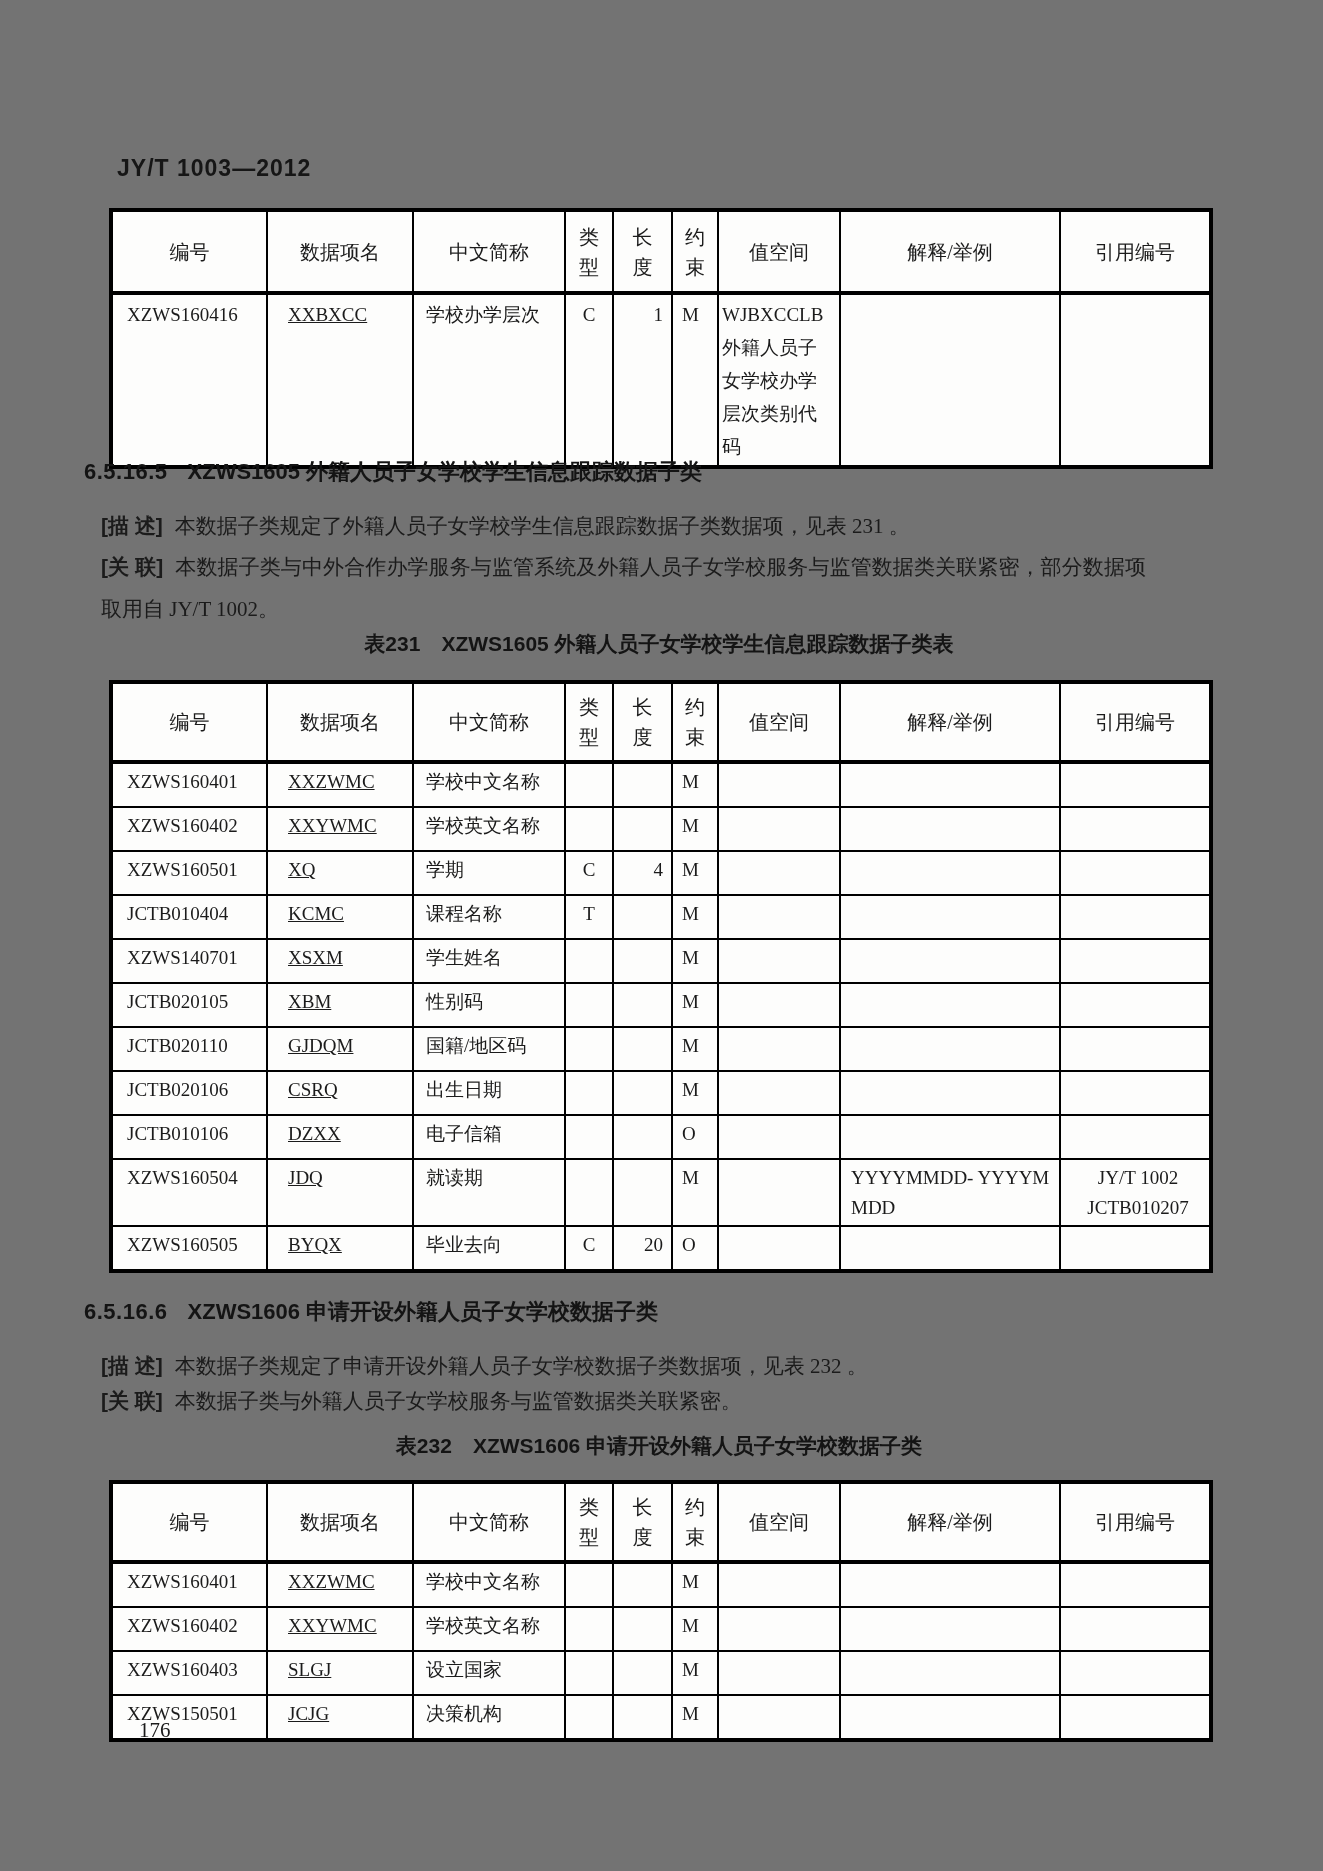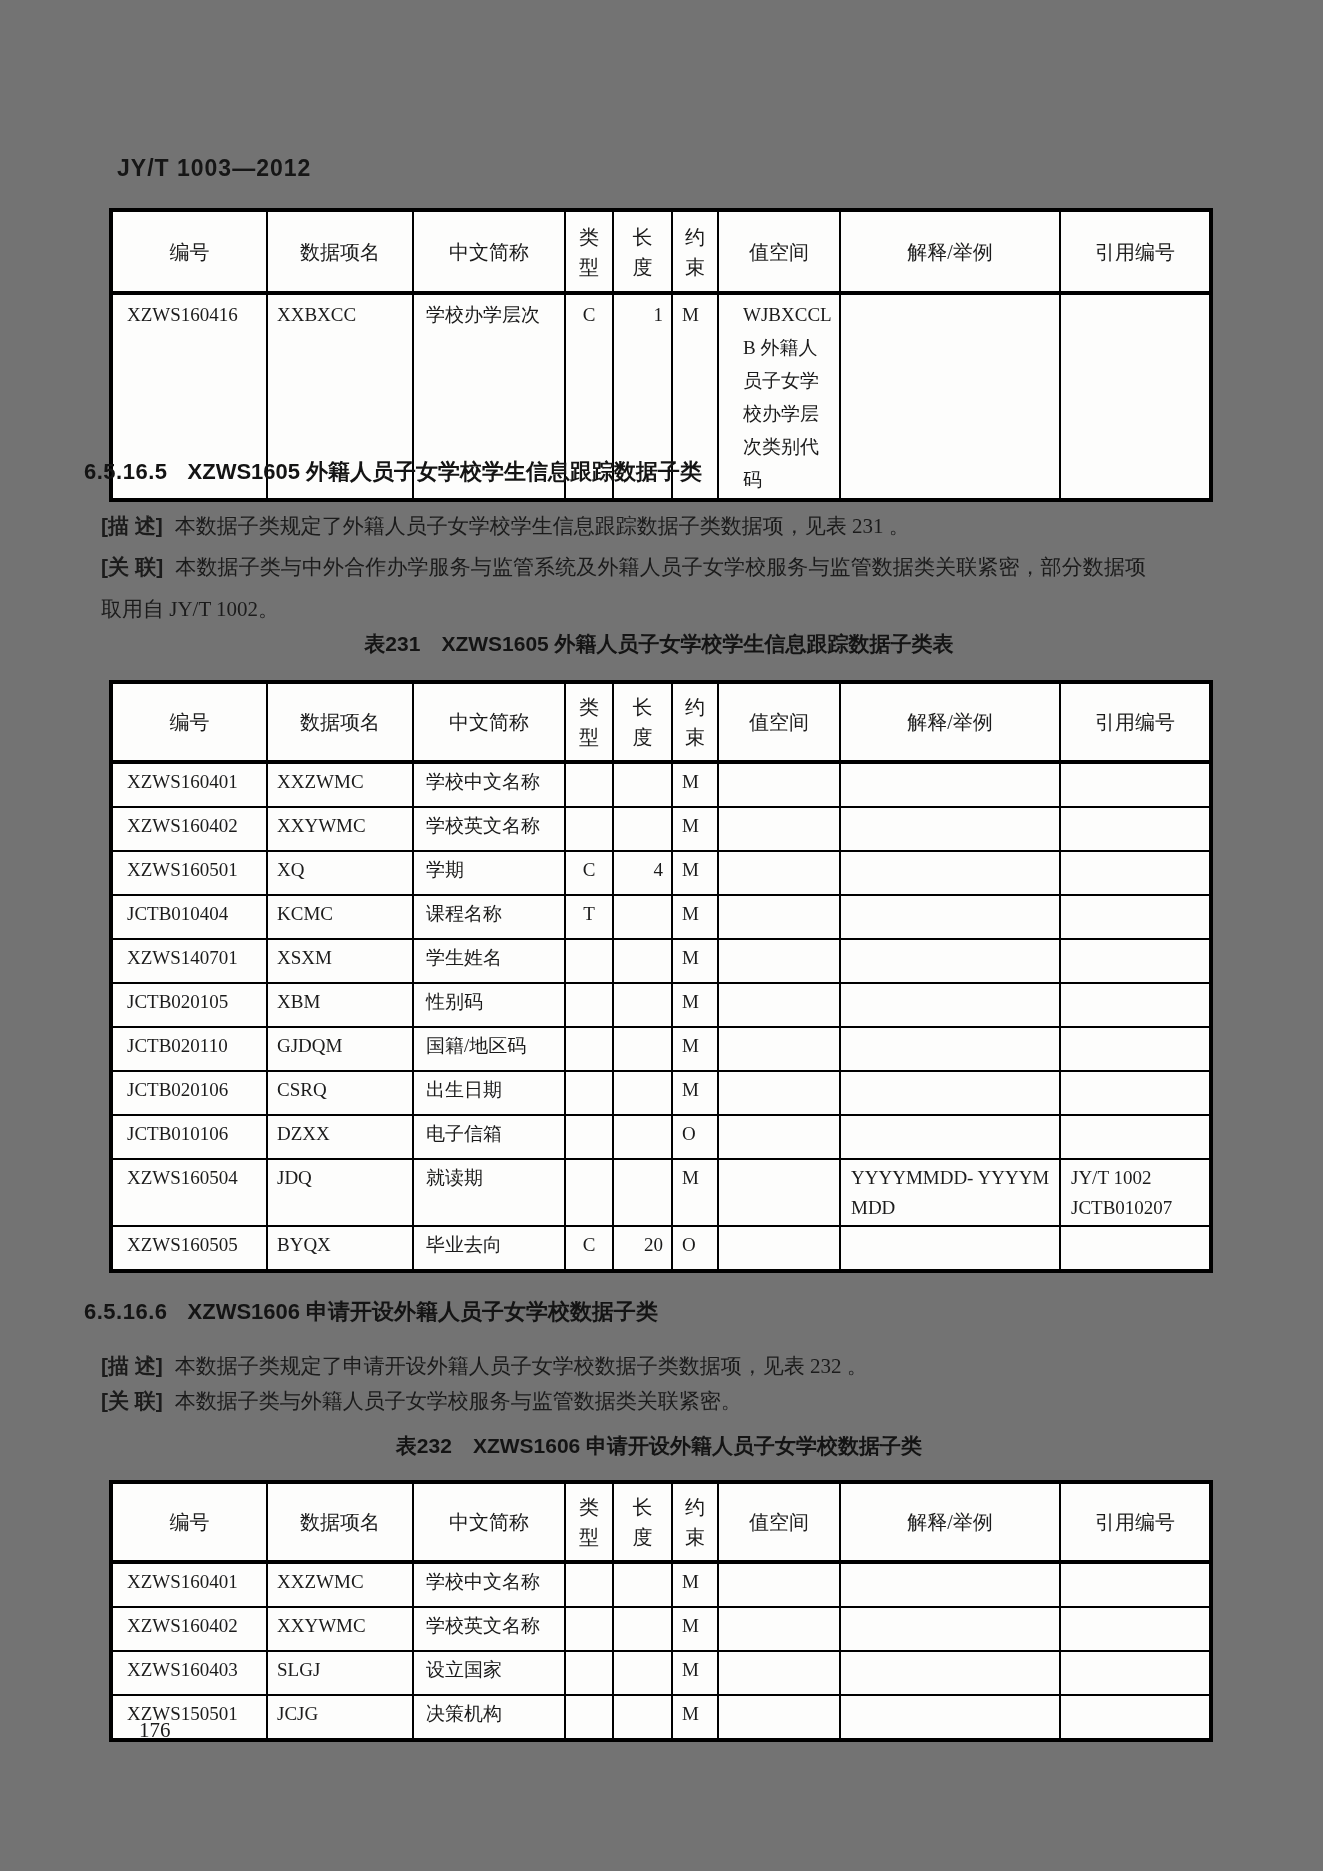--- a/index.html
+++ b/index.html
@@ -85,28 +85,28 @@
   }
   table.data-table td {
     height: 37px;
     vertical-align: top;
     font-size: 19px; line-height: 30px;
     padding: 3px 4px 2px 4px;
     white-space: pre-line;
     word-break: break-all;
   }
   table.data-table td:nth-child(1) { padding-left: 14px; }
-  table.data-table td:nth-child(2) { padding-left: 9px; }
+  table.data-table td:nth-child(2) { padding-left: 20px; text-decoration: underline; }
   table.data-table td:nth-child(3) { padding-left: 12px; }
   table.data-table td:nth-child(4) { text-align: center; }
   table.data-table td:nth-child(5) { text-align: right; padding-right: 8px; }
   table.data-table td:nth-child(6) { padding-left: 9px; }
-  table.data-table td:nth-child(7) { padding-left: 24px; padding-right: 5px; }
+  table.data-table td:nth-child(7) { padding-left: 3px; padding-right: 5px; }
   table.data-table td:nth-child(8) { padding-left: 10px; }
-  table.data-table td:nth-child(9) { padding-left: 10px; }
+  table.data-table td:nth-child(9) { padding-left: 10px; text-align: center; }
 
   
   #table-top { top: 208px; }
   #table-top thead th { height: 77px; }
   #table-top td { line-height: 33px; }
 
   #table-231 { top: 680px; }
   #table-232 { top: 1480px; }
 
   #heading-1605 { top: 457px; }

